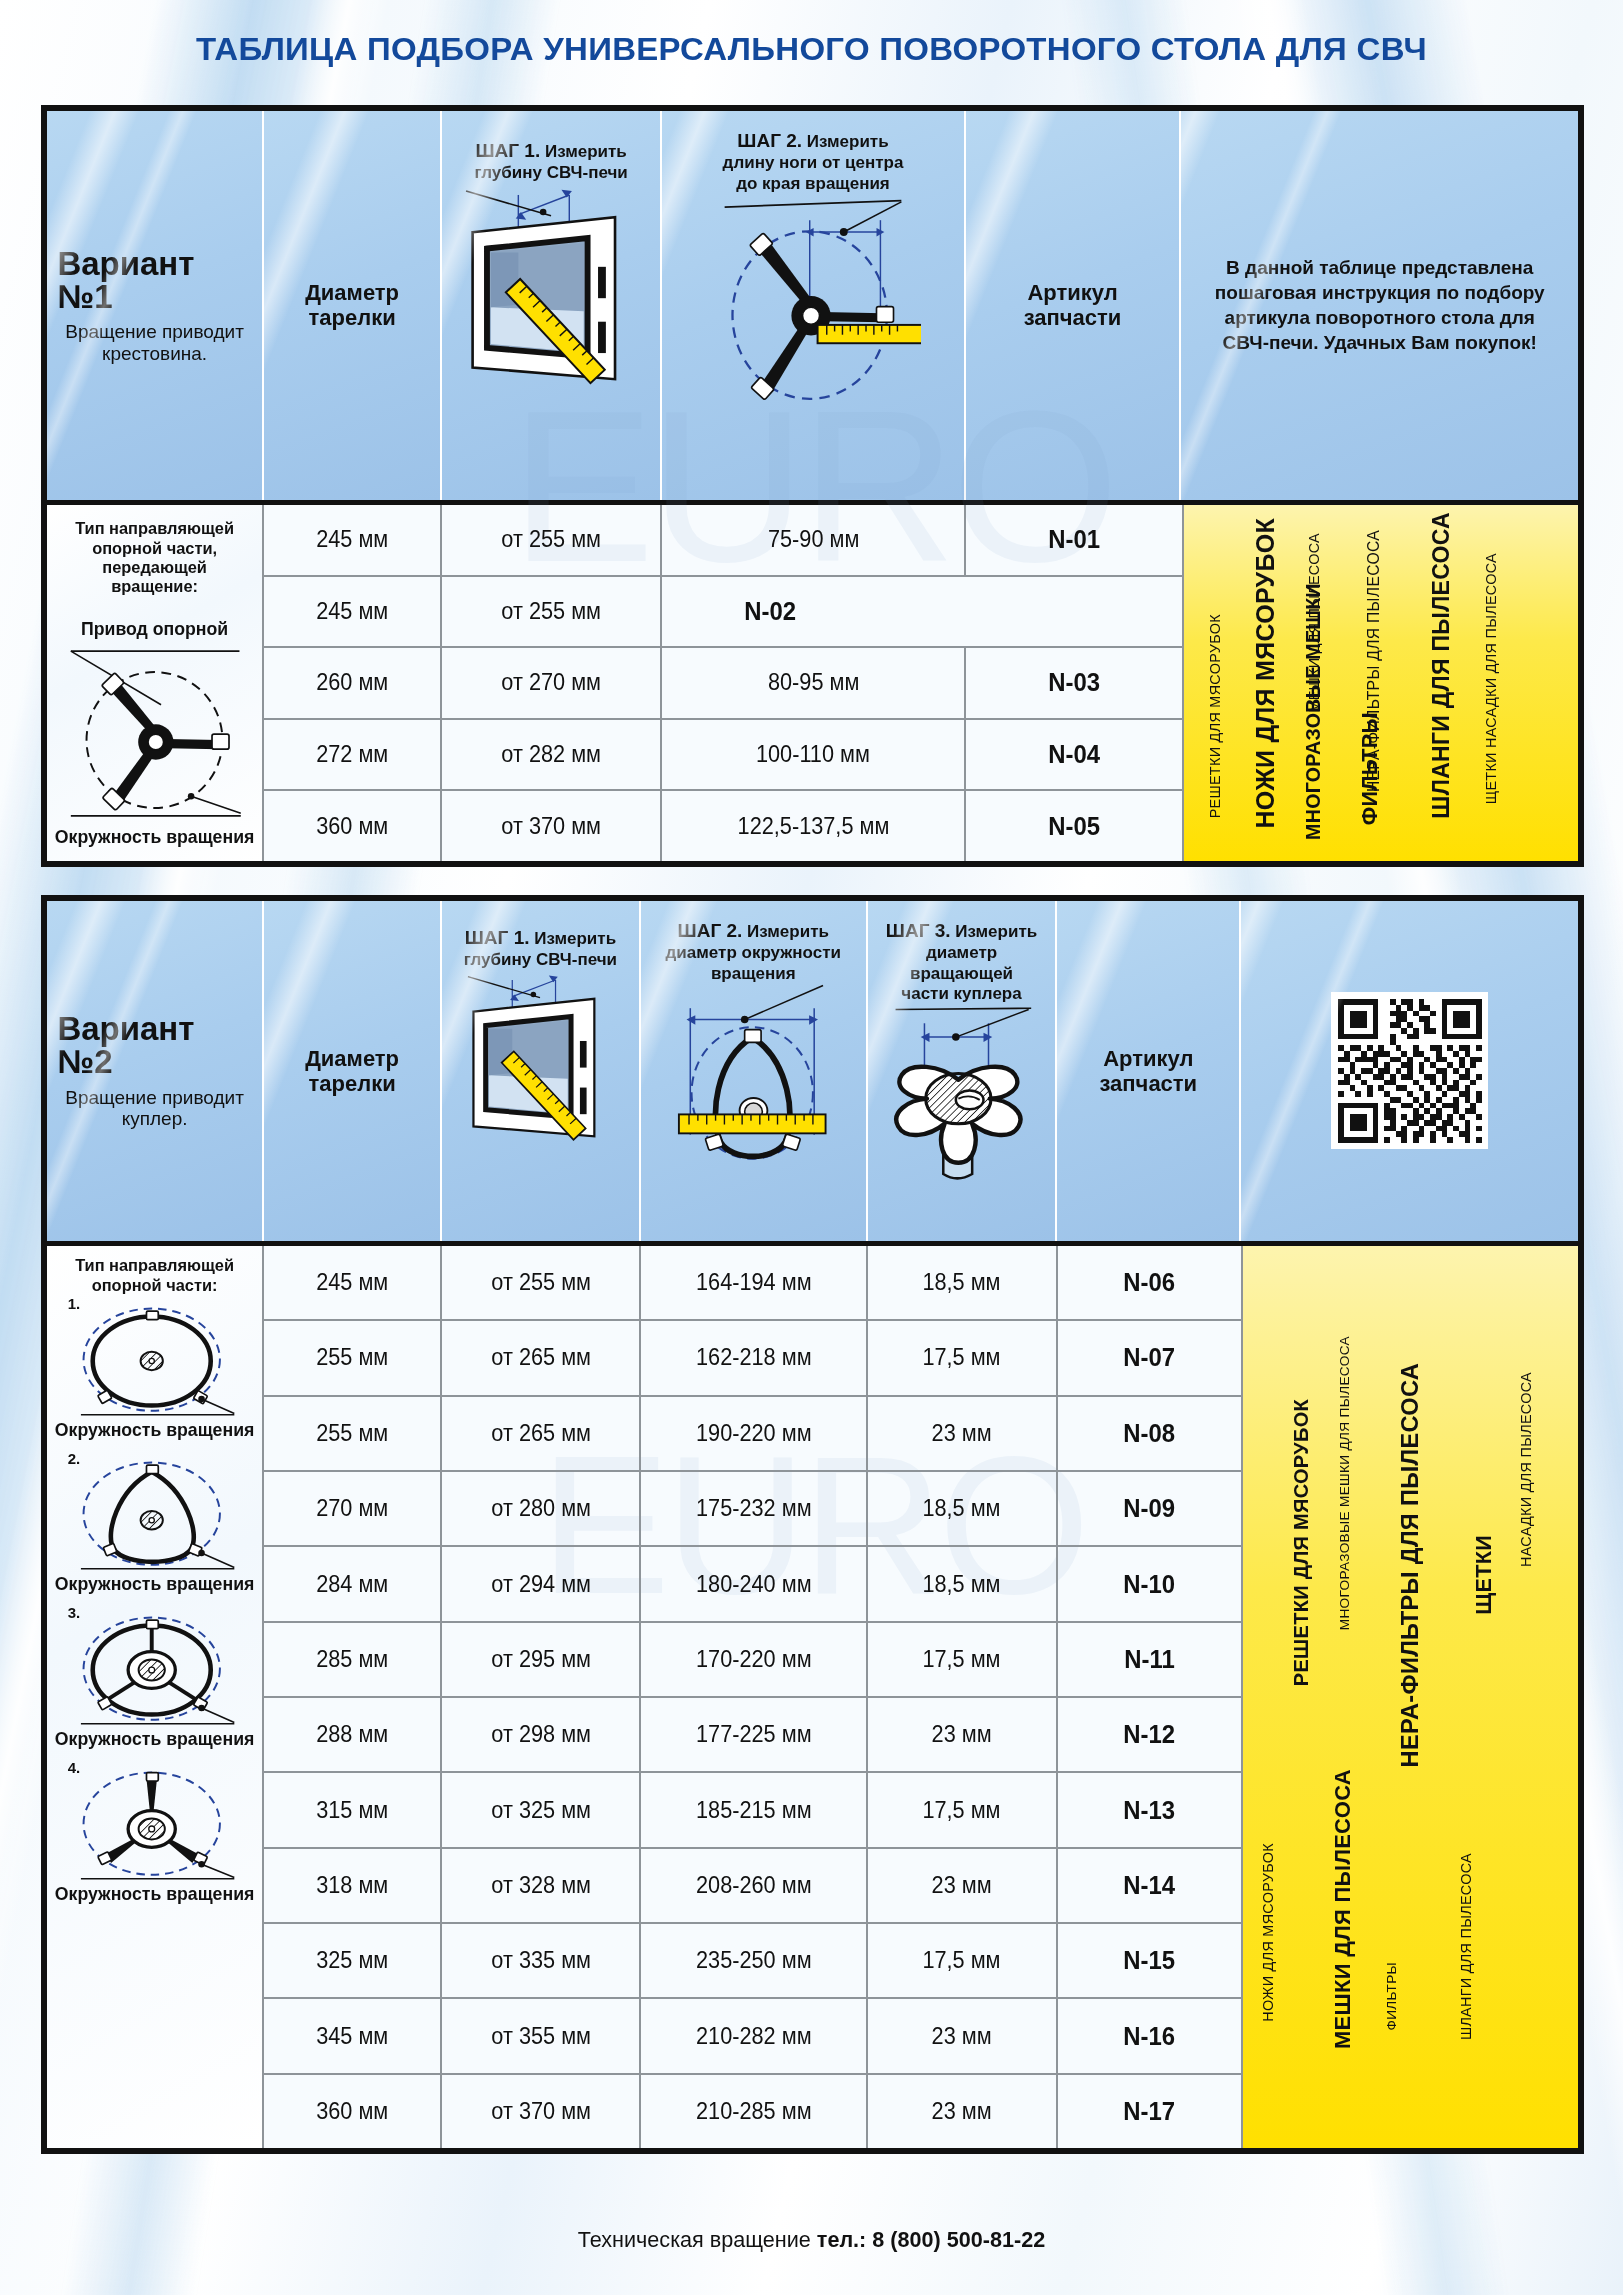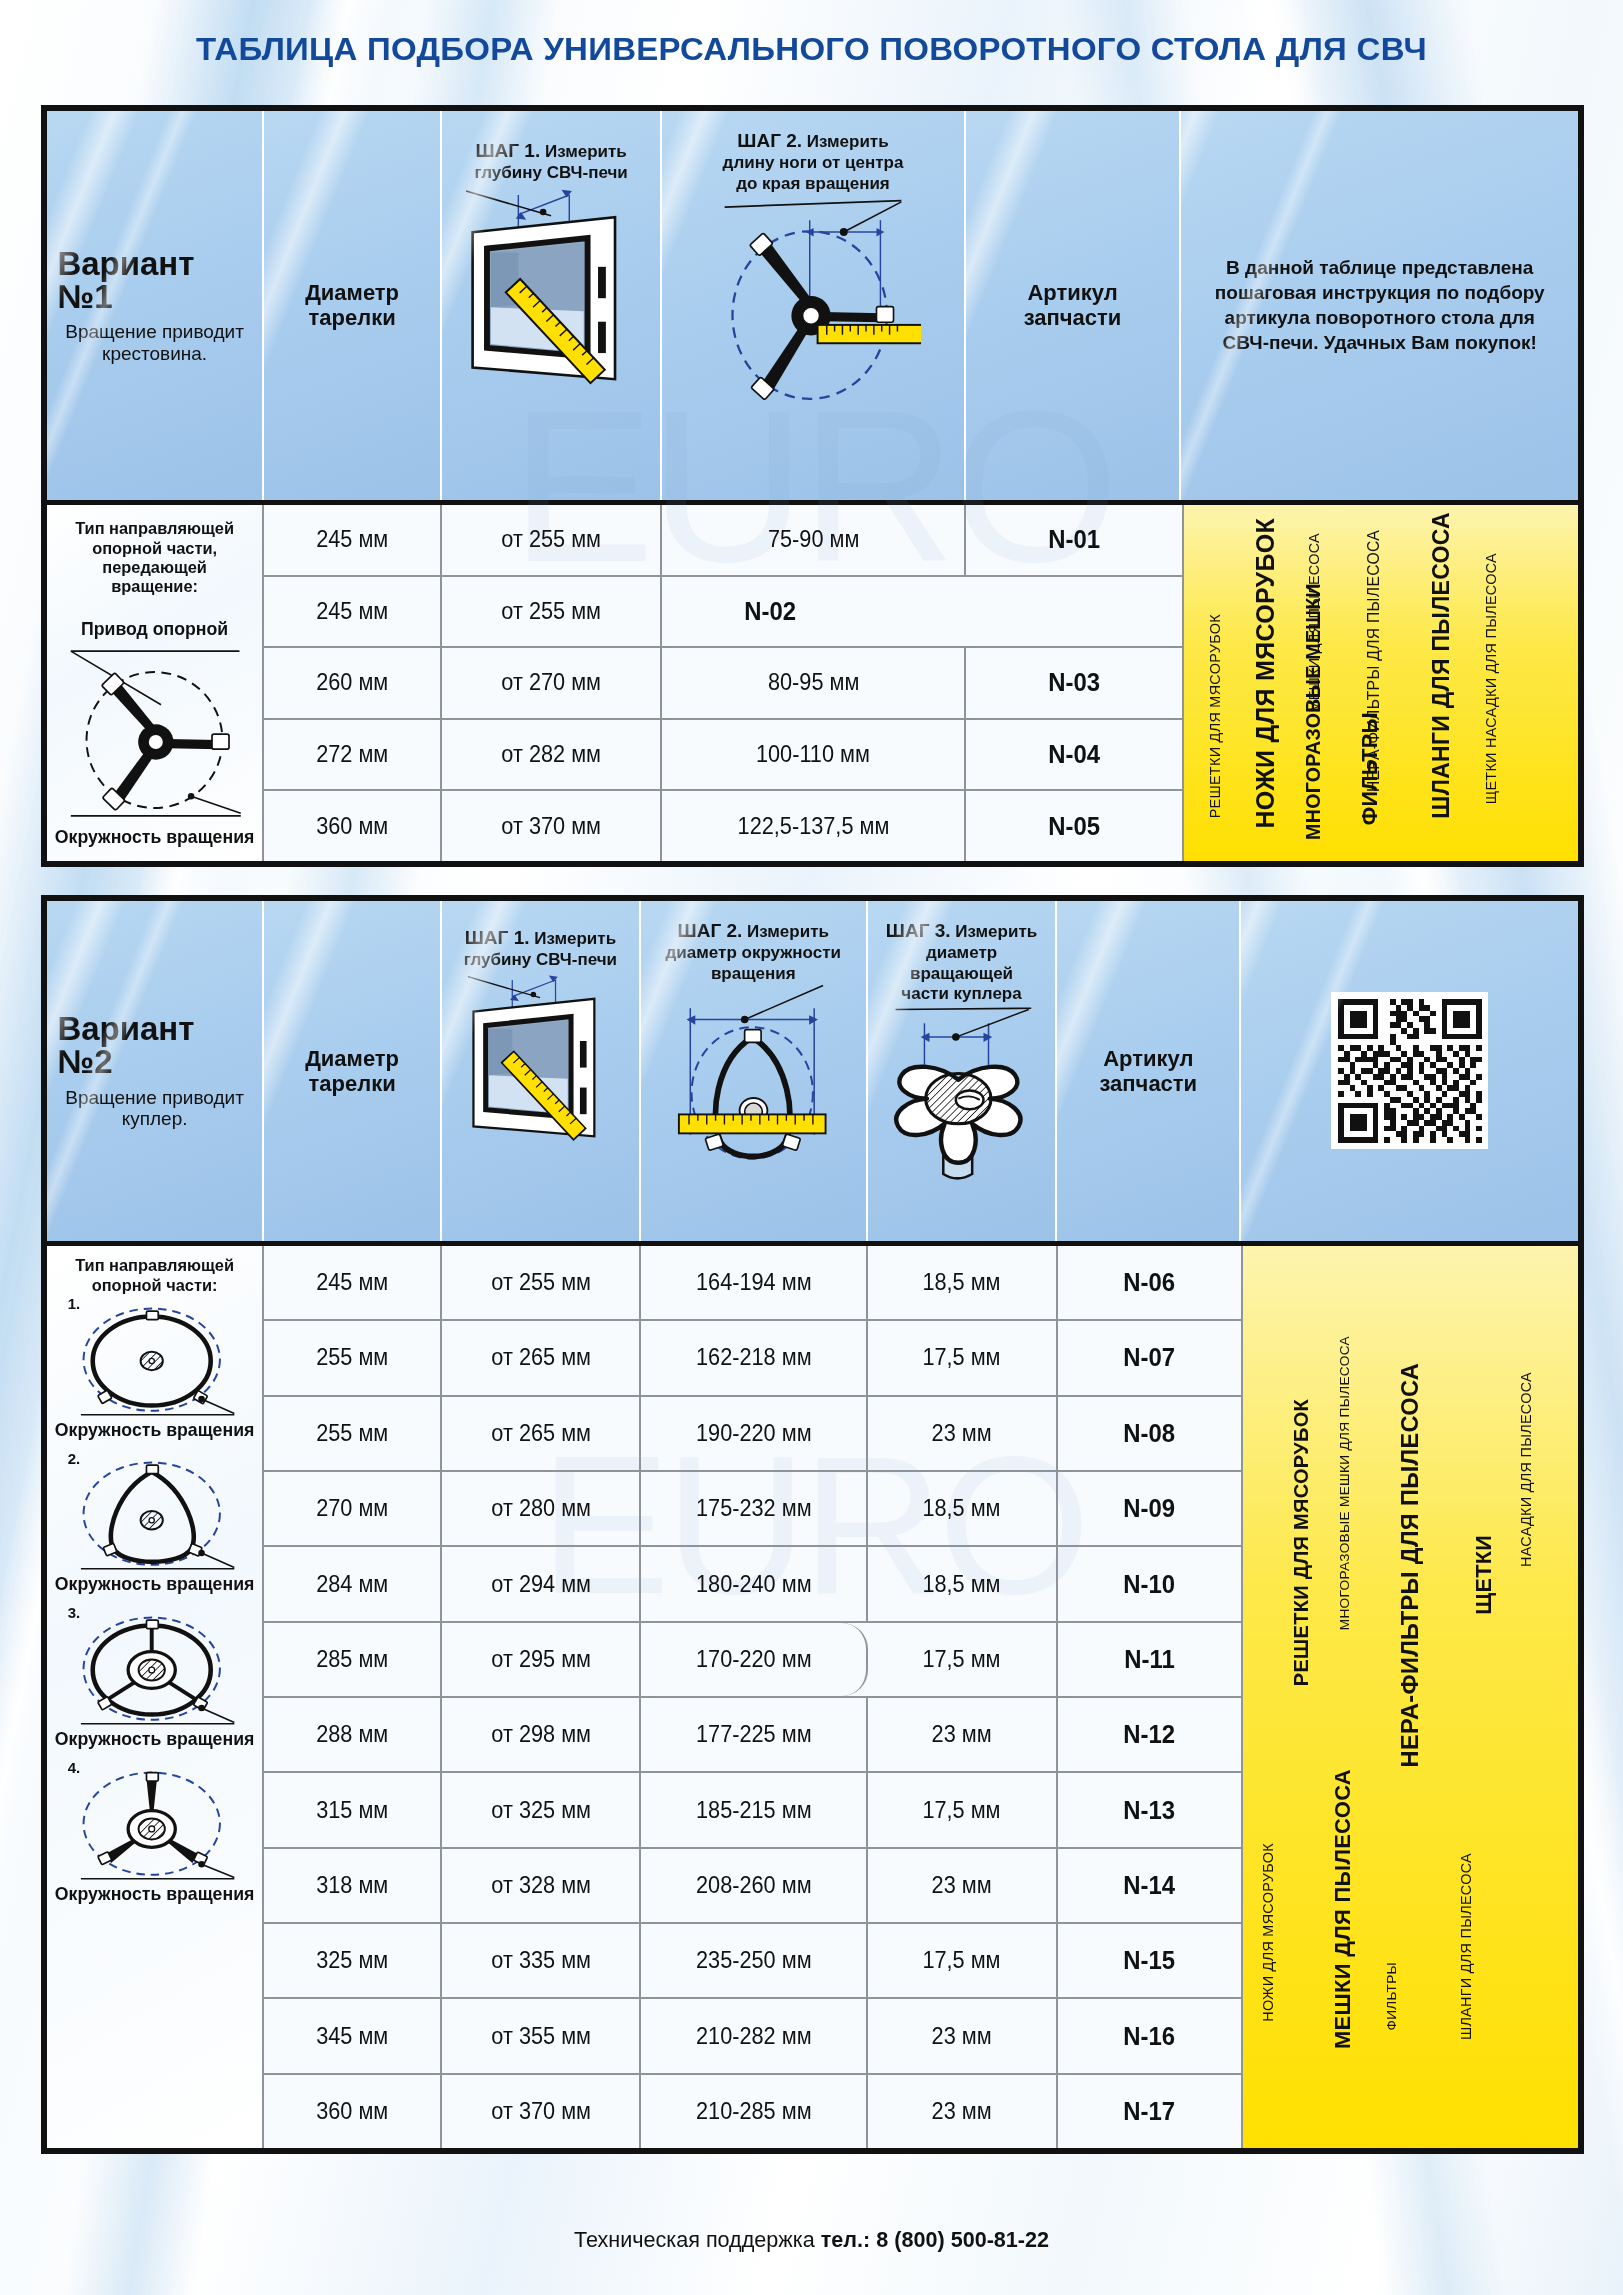--- a/index.html
+++ b/index.html
@@ -875,21 +875,21 @@
               <span style="display: inline-block; transform: scaleX(0.92);">N-10</span>
             </div>
           </div>
           <div class="row">
             <div class="cell" style="width: 18.2%;">
               <span style="display: inline-block; transform: scaleX(0.92);">285 мм</span>
             </div>
             <div class="cell" style="width: 20.4%;">
               <span style="display: inline-block; transform: scaleX(0.92);">от 295 мм</span>
             </div>
-            <div class="cell" style="width: 23.2%; border-radius: 26px;">
+            <div class="cell" style="width: 23.2%;">
               <span style="display: inline-block; transform: scaleX(0.92);">170-220 мм</span>
             </div>
             <div class="cell" style="width: 19.4%;">
               <span style="display: inline-block; transform: scaleX(0.92);">17,5 мм</span>
             </div>
             <div class="cell art" style="width: 18.8%;">
               <span style="display: inline-block; transform: scaleX(0.92);">N-11</span>
             </div>
           </div>
           <div class="row">
@@ -1005,15 +1005,15 @@
         <div class="vtxt vbold" style="left:46%;top:13%;font-size:23.6px;">НЕРА-ФИЛЬТРЫ ДЛЯ ПЫЛЕСОСА</div>
         <div class="vtxt" style="left:64%;bottom:12%;font-size:14.4px;">ШЛАНГИ ДЛЯ ПЫЛЕСОСА</div>
         <div class="vtxt vbold" style="left:68%;top:32%;font-size:21.6px;">ЩЕТКИ</div>
         <div class="vtxt" style="left:82%;top:14%;font-size:14.4px;">НАСАДКИ ДЛЯ ПЫЛЕСОСА</div>
       </div>
     </div>
   </div>
 </div>
 
 <div class="footer">
-  <span>Техническая поддержка </span><b>тел.: 8 (800) 500-81-22</b>
+  <span>Техническая вращение </span><b>тел.: 8 (800) 500-81-22</b>
 </div>
 
 
 </body></html>

